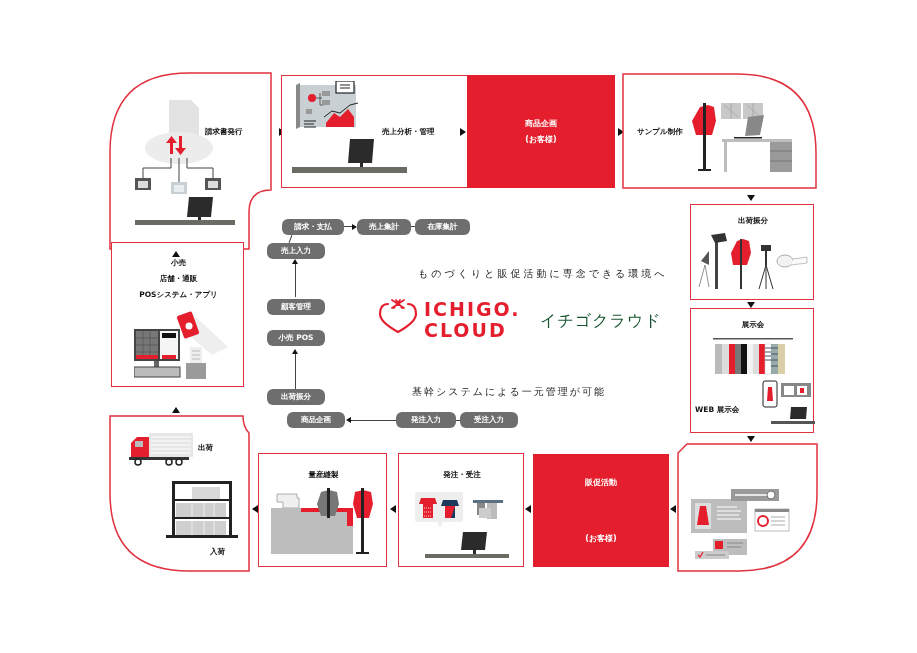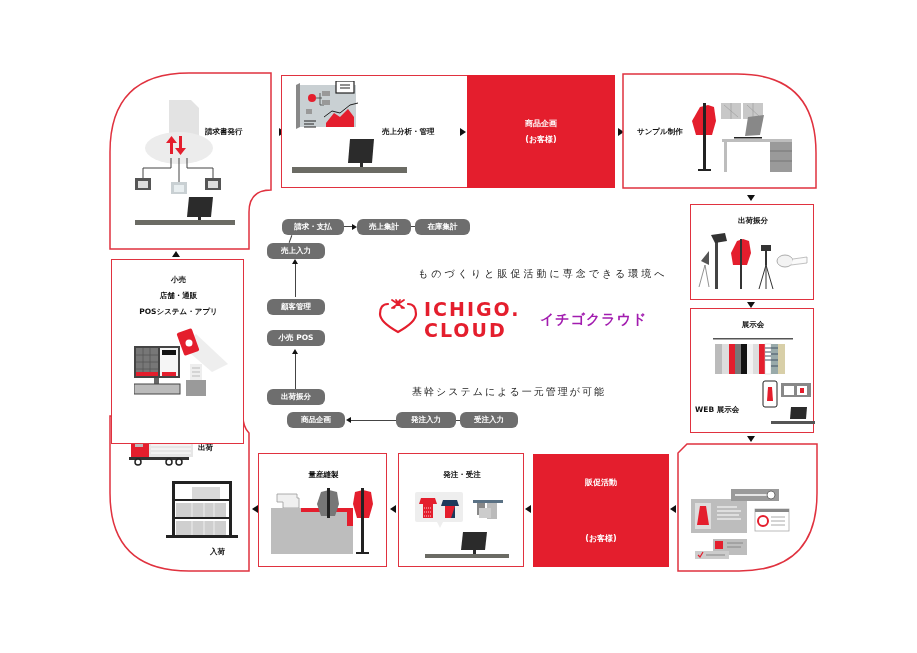--- a/index.html
+++ b/index.html
@@ -11,21 +11,21 @@
   .lblc{position:absolute;font-size:7.5px;font-weight:bold;color:#111;text-align:center;line-height:15px;white-space:nowrap;}
   .pill{position:absolute;background:#6e6e6e;color:#fff;font-size:7.5px;font-weight:bold;border-radius:6px;display:flex;align-items:center;justify-content:center;height:16px;}
   .tri{position:absolute;width:0;height:0;}
   .tri-r{border-top:4px solid transparent;border-bottom:4px solid transparent;border-left:6px solid #111;}
   .tri-l{border-top:4px solid transparent;border-bottom:4px solid transparent;border-right:6px solid #111;}
   .tri-d{border-left:4px solid transparent;border-right:4px solid transparent;border-top:6px solid #111;}
   .tri-u{border-left:4px solid transparent;border-right:4px solid transparent;border-bottom:6px solid #111;}
   .line{position:absolute;background:#444;}
   .tagline{position:absolute;font-size:10px;letter-spacing:3px;color:#222;white-space:nowrap;margin-left:40px;}
   .brand{position:absolute;font-family:"DejaVu Sans",sans-serif;font-weight:bold;color:#e41e2d;font-size:19px;letter-spacing:2px;line-height:21px;}
-  .brand-jp{position:absolute;font-weight:bold;color:#a21caf;font-size:14px;letter-spacing:1px;}
+  .brand-jp{position:absolute;font-weight:normal;color:#14532d;font-size:16px;letter-spacing:1px;}
   svg{display:block;}
 </style>
 </head>
 <body>
 
 <svg class="abs" style="left:109px;top:72px;" width="164" height="178">
   <path d="M1,177 L1,80 Q1,1 80,1 L162,1 L162,118 Q140,118 140,140 L140,177 Z" fill="#fff" stroke="#e0323f" stroke-width="1.5"></path>
 </svg>
 <div class="abs" style="left:109px;top:72px;width:164px;height:178px;">
   <svg class="abs" style="left:22px;top:26px;" width="95" height="140">
@@ -258,21 +258,21 @@
     <rect x="26" y="10" width="28" height="12" fill="#d8d8d8"></rect>
     <rect x="10" y="26" width="50" height="14" fill="#cfcfcf"></rect>
     <rect x="10" y="44" width="50" height="14" fill="#cfcfcf"></rect>
     <path d="M26,26 L26,40 M38,26 L38,40 M48,26 L48,40 M26,44 L26,58 M38,44 L38,58 M48,44 L48,58" stroke="#eee" stroke-width="1"></path>
   </svg>
   <div class="lbl" style="left:101px;top:132px;">入荷</div>
 </div>
 
 <div class="tri tri-u" style="left:172px;top:407px;"></div>
 
-<div class="card" style="left:111px;top:259px;width:133px;height:185px;">
+<div class="card" style="left:111px;top:242px;width:133px;height:145px;">
   <div class="lblc" style="left:0;width:133px;top:12px;line-height:16px;">
     <div>小売</div>
     <div>店舗・通販</div>
     <div>POSシステム・アプリ</div>
   </div>
   <svg class="abs" style="left:22px;top:68px;" width="96" height="68">
     <polygon points="48,18 62,6 94,36 78,44" fill="#eee"></polygon>
     <rect x="46" y="2" width="16" height="24" rx="2" fill="#e41e2d" transform="rotate(-20 54 14)"></rect>
     <circle cx="55" cy="15" r="3.5" fill="#fff"></circle>
     <rect x="0" y="18" width="46" height="32" fill="#444"></rect>

